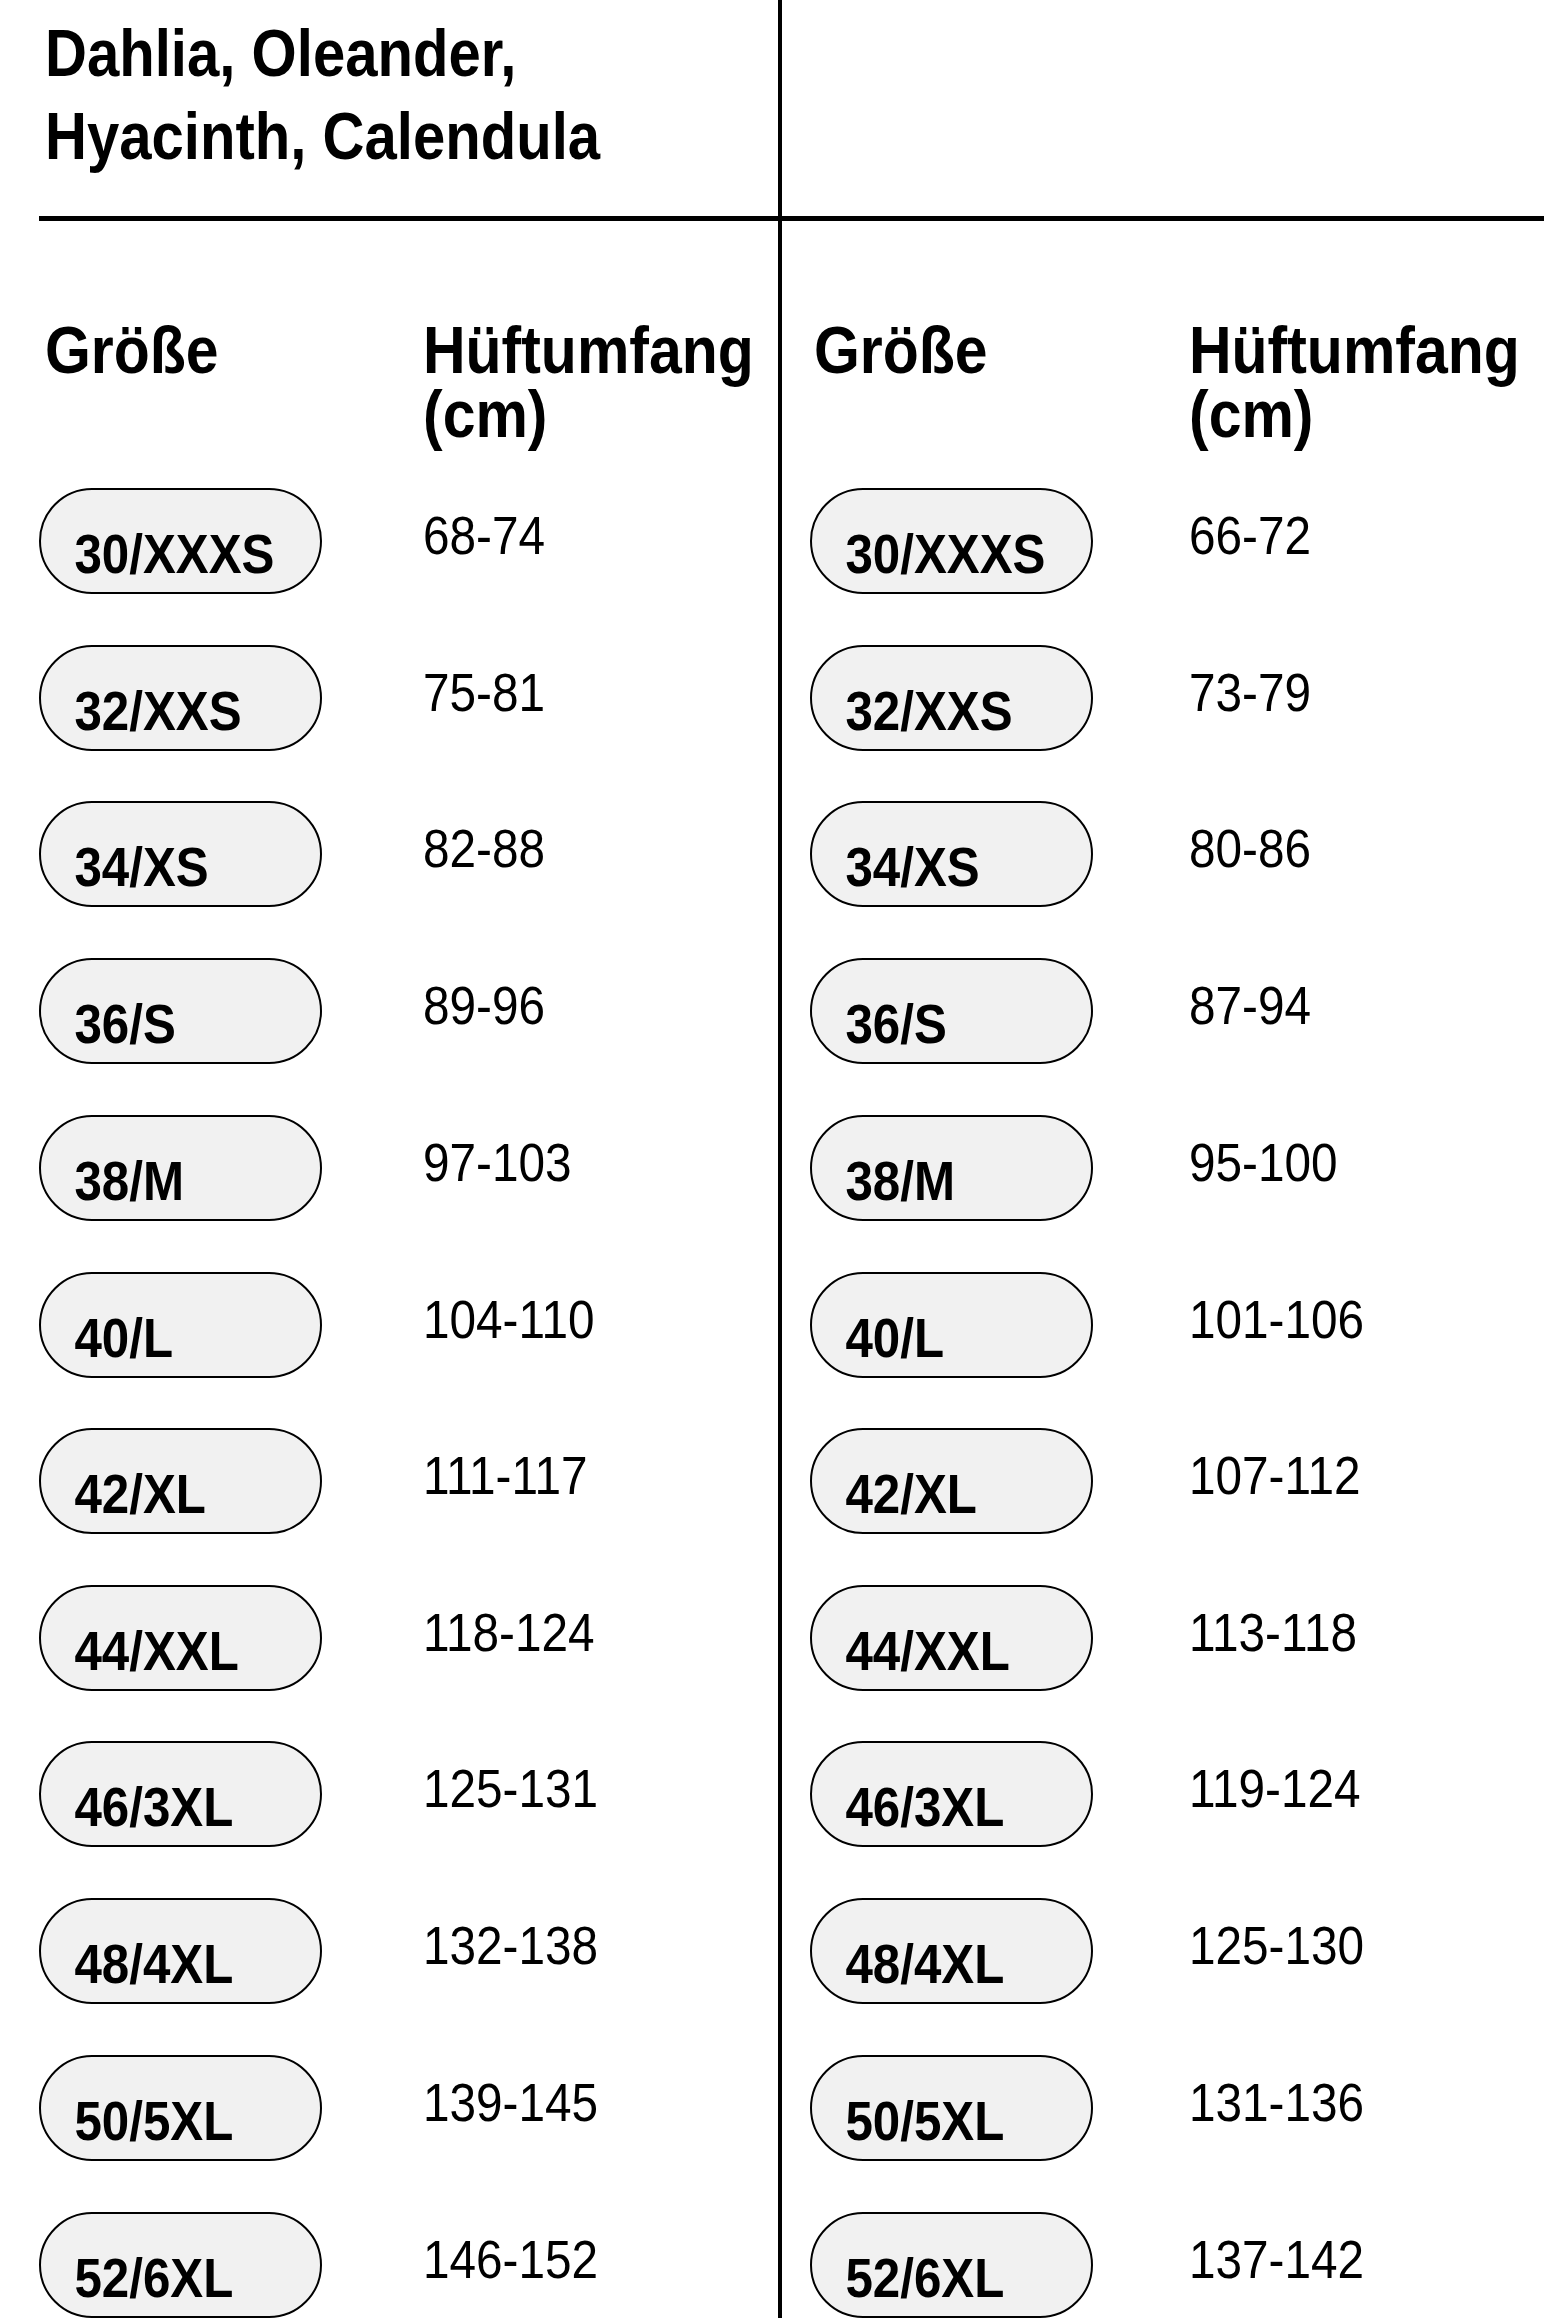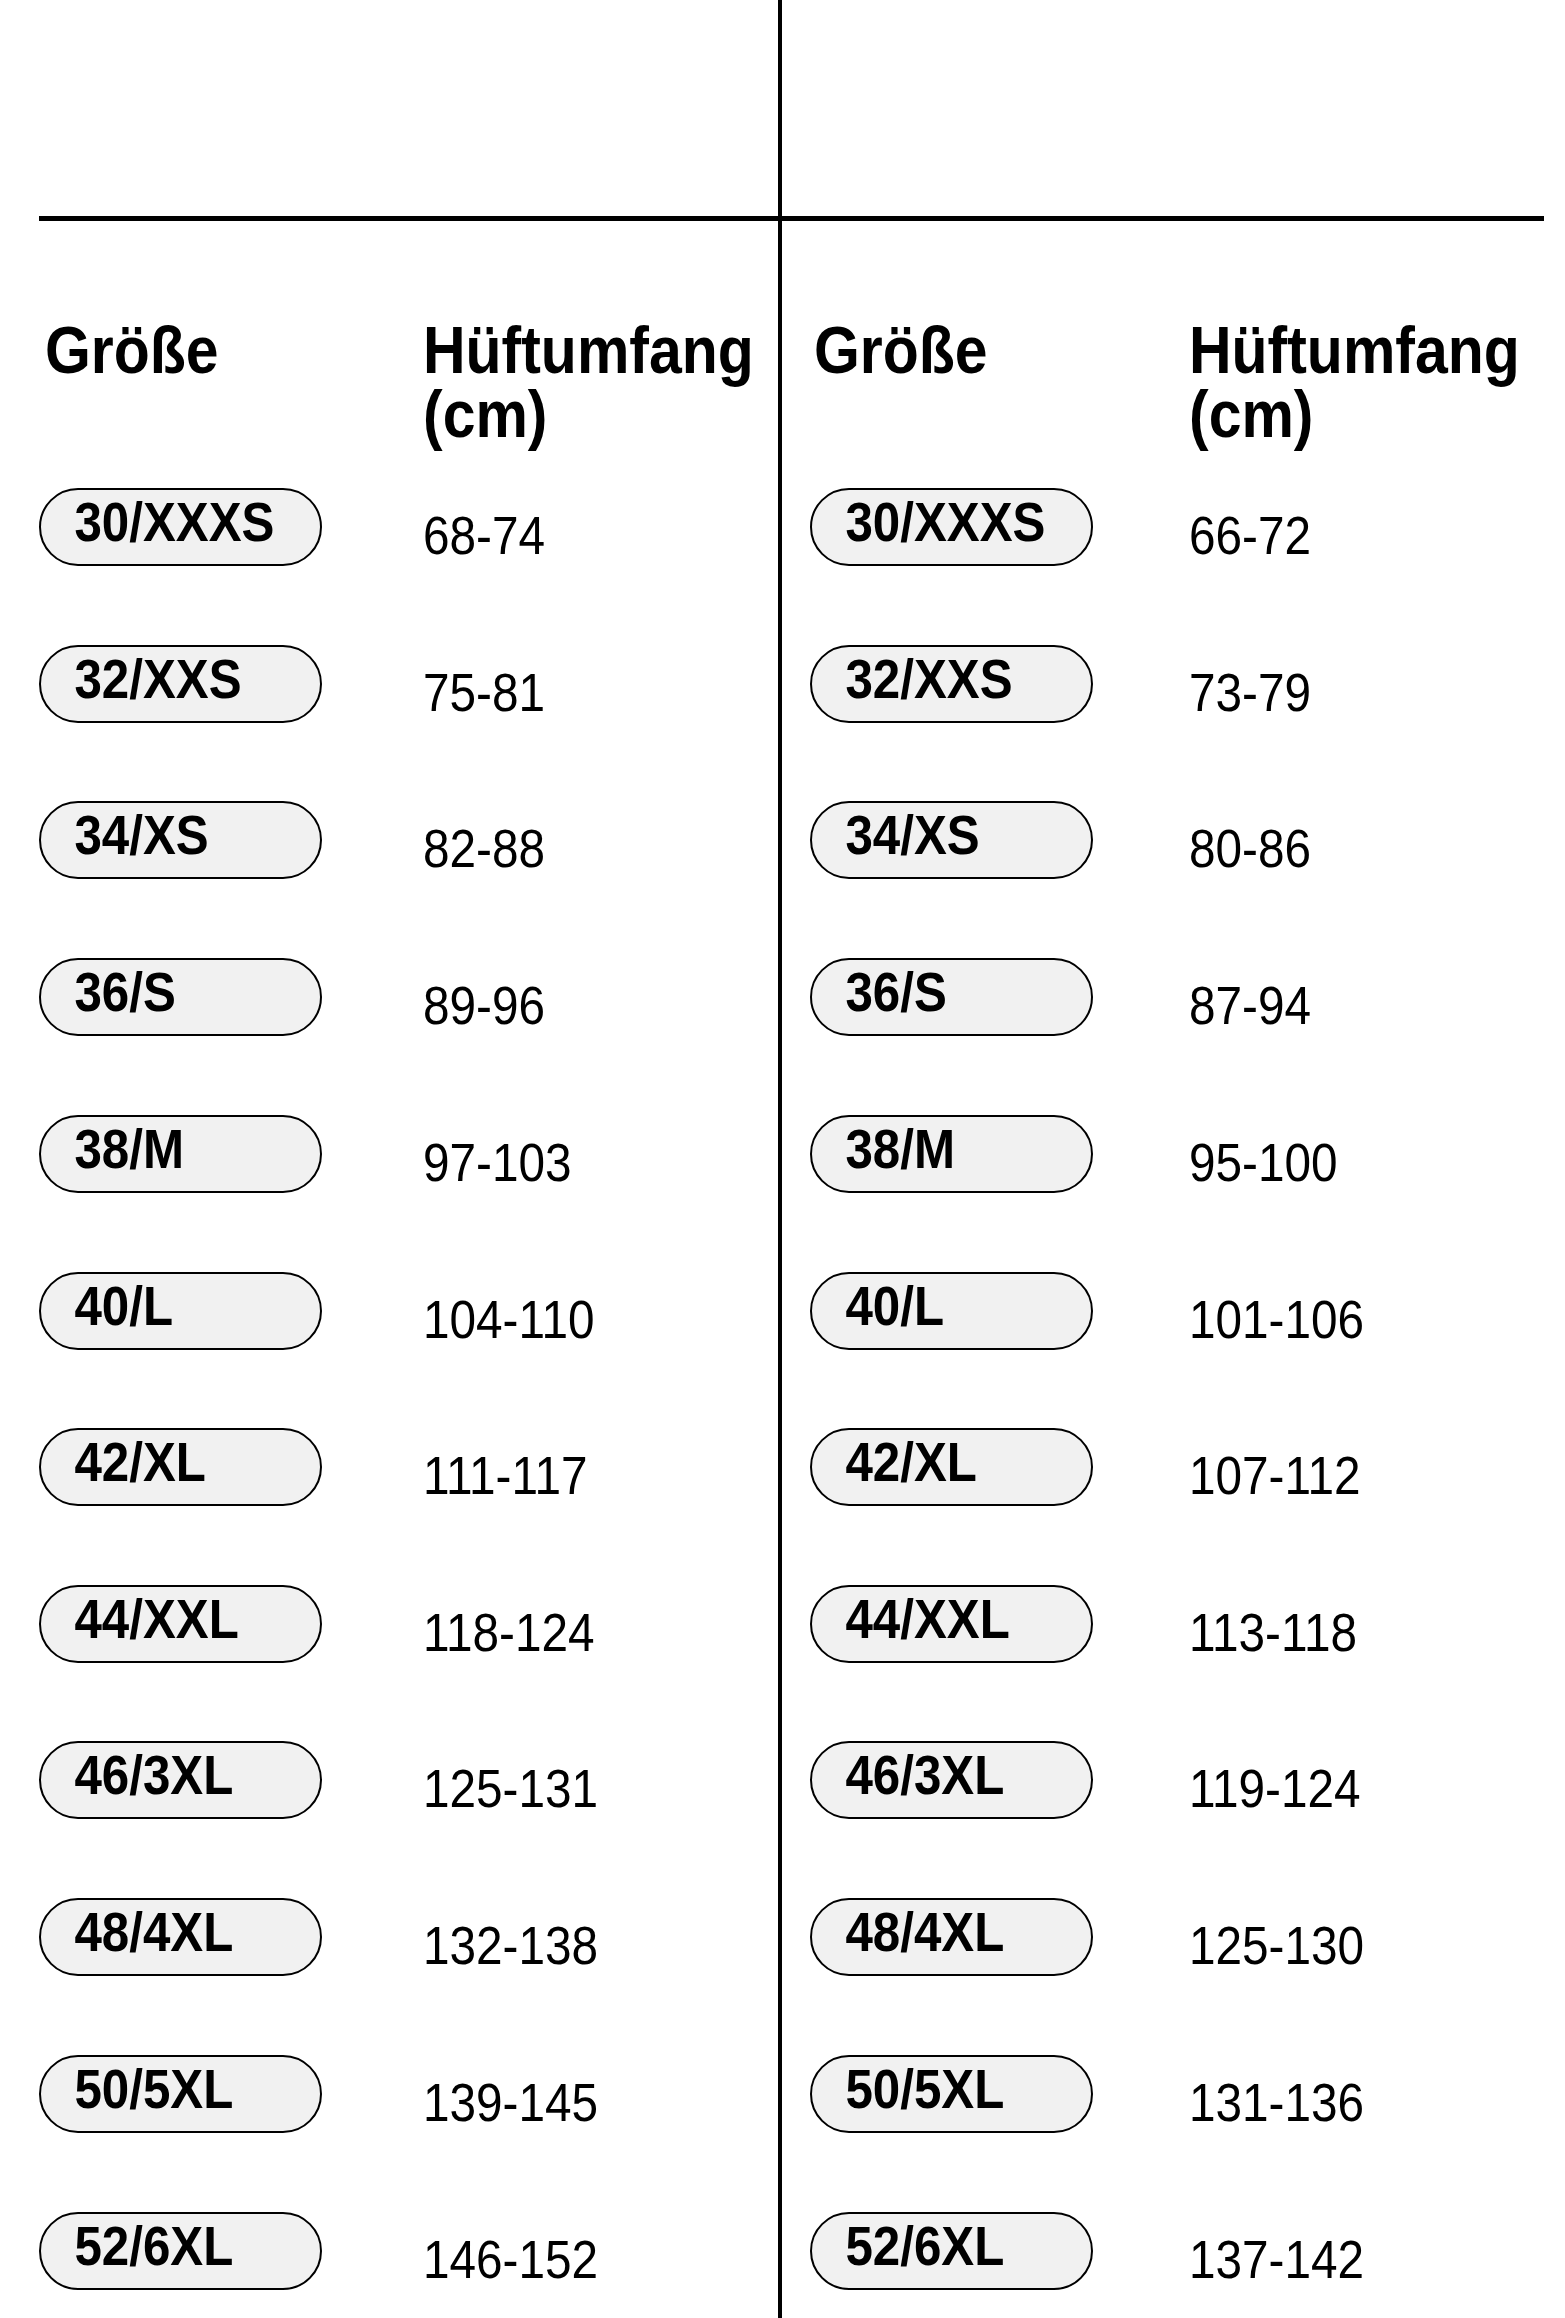--- a/index.html
+++ b/index.html
@@ -46,27 +46,27 @@
     white-space: nowrap;
   }
   .hdr span {
     display: inline-block;
     transform: scaleX(0.88);
     transform-origin: 0 50%;
   }
   .pill {
     position: absolute;
     width: 283px;
-    height: 78px;
+    height: 106px;
     box-sizing: border-box;
     background: var(--pill-fill, #f1f1f1);
     border: 2.3px solid var(--pill-border, #000000);
     border-radius: 56px;
     display: flex;
-    align-items: center;
+    align-items: flex-end;
   }
   .pill .pill-label {
     display: inline-block;
     padding-left: 38px;
     font-size: 56px;
     font-weight: bold;
     white-space: nowrap;
     transform: translateY(-5.6px) scaleX(0.88);
     transform-origin: 0 50%;
   }
@@ -83,20 +83,24 @@
   }
 </style>
 </head>
 <body>
 
 <div class="canvas">
 
   <div class="divider-v"></div>
   <div class="rule-h"></div>
 
+  <div class="title" style="left:45px">
+    <span>Dahlia, Oleander,</span><br>
+    <span>Hyacinth, Calendula</span>
+  </div>
 
 
   <div class="hdr" style="left:45px">
     <span>Größe</span>
   </div>
   <div class="hdr" style="left:423px">
     <span>Hüftumfang</span><br>
     <span>(cm)</span>
   </div>
 

